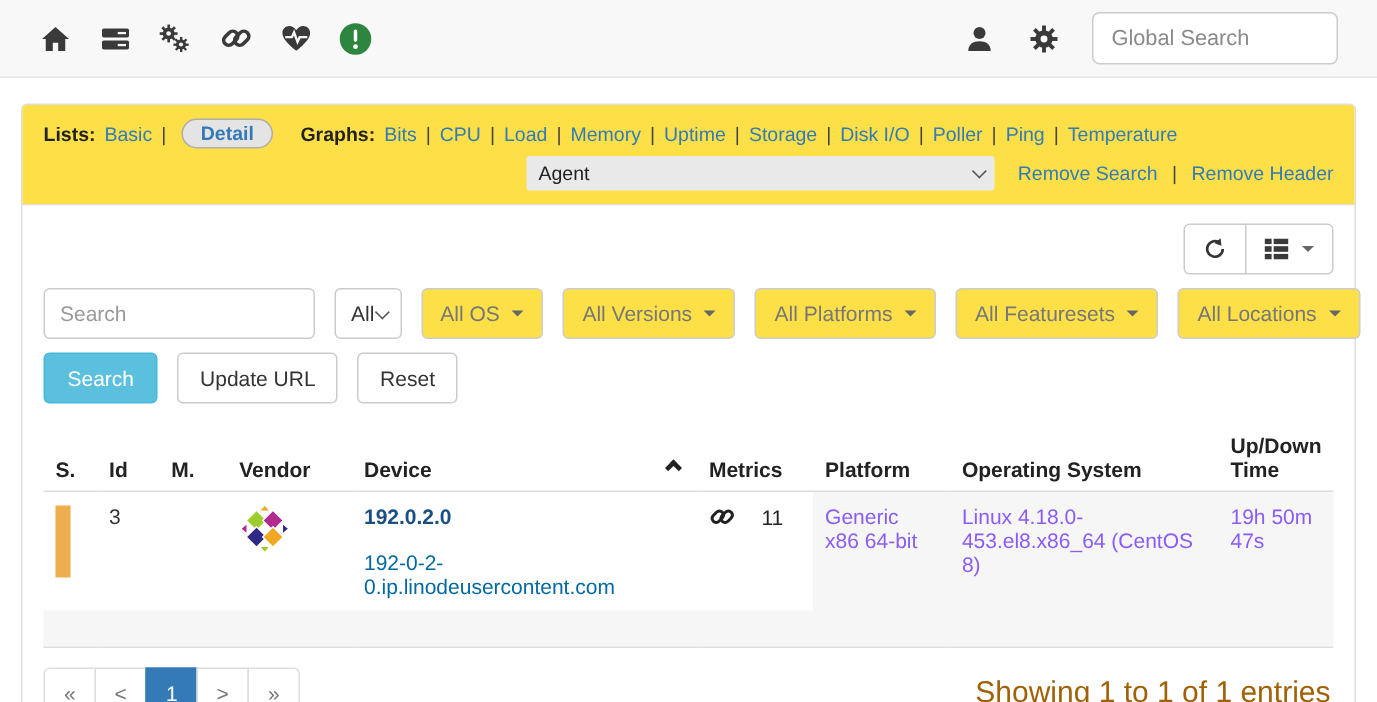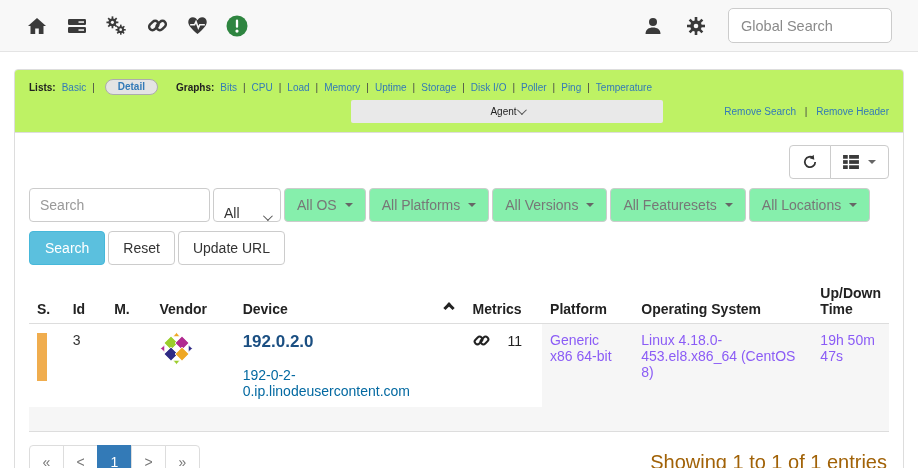--- a/index.html
+++ b/index.html
@@ -26,36 +26,36 @@
     font-family:"Liberation Sans", sans-serif;
   }
   .global-search::placeholder { color:#8a8a8a; }
 
   
   .panel {
     margin:17px 14px 0 14px; border:1px solid #ddd; border-radius:4px;
     background:#fff;
   }
   .panel-heading {
-    background:#bef264; border-bottom:1px solid #ddd; border-radius:3px 3px 0 0;
-    padding:9px 14px 9px 14px; font-size:10px;
+    background:#fde047; border-bottom:1px solid #ddd; border-radius:3px 3px 0 0;
+    padding:9px 14px 9px 14px; font-size:13px;
   }
   .heading-row1 { display:flex; align-items:center; flex-wrap:nowrap; white-space:nowrap; }
   .hlabel { font-weight:bold; color:#222; margin-right:6px; }
   .hsep { color:#444; margin:0 6px; }
   .detail-pill {
     display:inline-block; background:#e4e4e4; border:1px solid #adadad;
     border-radius:13px; padding:1px 12px 2px 12px; color:#337ab7; font-weight:bold;
     margin:0 10px 0 4px; cursor:pointer;
   }
   .graphs-label { margin-left:8px; }
   .heading-row2 { display:flex; align-items:center; margin-top:5px; }
   .agent-select {
     margin-left:322px; width:312px; height:23px; background:#e9e9e9;
-    display:flex; align-items:center; justify-content:center;
+    display:flex; align-items:center; justify-content:space-between;
     padding:0 8px; color:#222; cursor:pointer; border-radius:2px;
   }
   .remove-links { margin-left:auto; white-space:nowrap; }
 
   
   .chev-thin {
     width:7px; height:7px; border-right:1.5px solid #555; border-bottom:1.5px solid #555;
     transform:rotate(45deg) translateY(-2px); display:inline-block;
   }
   .caret-solid {
@@ -75,34 +75,34 @@
   .toolbar-row { display:flex; justify-content:flex-end; margin-bottom:9px; }
   .btn-group { display:flex; }
   .btn {
     height:34px; background:#fff; border:1px solid #ccc; color:#333;
     display:flex; align-items:center; gap:7px; padding:0 12px; font-size:14px; cursor:pointer;
   }
   .btn + .btn { margin-left:-1px; }
   .btn:first-child { border-radius:4px 0 0 4px; }
   .btn:last-child { border-radius:0 4px 4px 0; }
 
-  .filter-row { display:flex; gap:3px; margin-bottom:9px; }
+  .filter-row { display:flex; gap:13px; margin-bottom:9px; }
   .search-input {
     width:181px; height:34px; border:1px solid #ccc; border-radius:4px;
     padding:0 10px; font-size:14px; outline:none; font-family:"Liberation Sans", sans-serif;
   }
   .search-input::placeholder { color:#999; }
   .sel {
     height:34px; border:1px solid #ccc; border-radius:4px; background:#fff;
-    display:flex; align-items:flex-end; justify-content:space-between;
+    display:flex; align-items:center; justify-content:space-between;
     padding:0 10px; color:#333; cursor:pointer;
   }
   .sel-all { width:68px; }
   .dd-btn {
-    height:34px; border:1px solid #ccc; border-radius:4px; background:#86efac;
+    height:34px; border:1px solid #ccc; border-radius:4px; background:#fde047;
     display:flex; align-items:center; gap:6px; padding:0 12px; color:#777; cursor:pointer;
     white-space:nowrap;
   }
   .tag-select { width:102px; color:#555; gap:4px; }
   .tag-x { color:#999; font-weight:bold; margin-right:auto; margin-left:1px; }
   .btn-info {
     height:34px; background:#5bc0de; border:1px solid #46b8da; border-radius:4px;
     color:#fff; padding:0 15px; font-size:14px; display:flex; align-items:center; cursor:pointer;
   }
   .btn-default {
@@ -113,21 +113,21 @@
   
   table.devices { width:100%; border-collapse:collapse; margin-top:14px; font-size:14px; }
   .devices th {
     text-align:left; vertical-align:bottom; font-weight:bold; color:#222;
     padding:6px 8px; border-bottom:1px solid #ddd; cursor:pointer;
   }
   .devices th.th-device { position:relative; }
   .th-device .sort-up { position:absolute; right:12px; bottom:11px; }
   .devices td { vertical-align:top; padding:8px; }
   .status-bar { display:block; width:10px; height:48px; background:#f0ad4e; margin-top:1px; }
-  .device-link { font-weight:bold; color:#1b4f82; font-size:17px; }
+  .device-link { font-weight:bold; color:#1b4f82; font-size:14px; }
   .hostname { color:#0369a1; margin-top:15px; }
   .metrics-cell { white-space:nowrap; display:flex; align-items:center; gap:18px; color:#222; }
   td.shade { background:#f6f6f6; color:#8b5cf6; }
   tr.sub-row td { background:#f6f6f6; height:24px; border-bottom:1px solid #ddd; padding:0; }
 
   
   .pager-row { display:flex; align-items:center; margin-top:13px; padding-bottom:2px; }
   .pagination { display:flex; }
   .page-btn {
     min-width:35px; height:35px; background:#fff; border:1px solid #ddd; color:#777;
@@ -294,41 +294,41 @@
       <input class="search-input" type="text" placeholder="Search" style="">
       <div class="sel sel-all">
         <span>All</span>
         <span class="chev-thin"></span>
       </div>
       <div class="dd-btn">
         <span>All OS</span>
         <span class="caret-solid"></span>
       </div>
       <div class="dd-btn">
+        <span>All Versions</span>
+        <span class="caret-solid"></span>
+      </div>
+      <div class="dd-btn">
         <span>All Platforms</span>
-        <span class="caret-solid"></span>
-      </div>
-      <div class="dd-btn">
-        <span>All Versions</span>
         <span class="caret-solid"></span>
       </div>
       <div class="dd-btn">
         <span>All Featuresets</span>
         <span class="caret-solid"></span>
       </div>
       <div class="dd-btn">
         <span>All Locations</span>
         <span class="caret-solid"></span>
       </div>
     </div>
 
     <div class="filter-row">
       <div class="btn-info">Search</div>
+      <div class="btn-default">Update URL</div>
       <div class="btn-default">Reset</div>
-      <div class="btn-default">Update URL</div>
     </div>
 
     <table class="devices">
       <colgroup>
         <col style="width:36px">
           <col style="width:42px">
           <col style="width:46px">
           <col style="width:84px">
         <col style="width:232px">
           <col style="width:78px">

